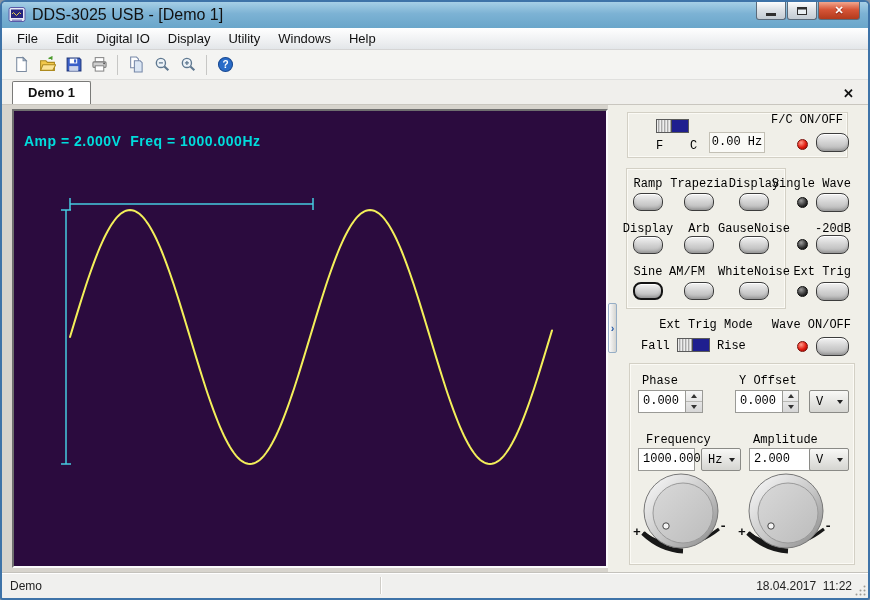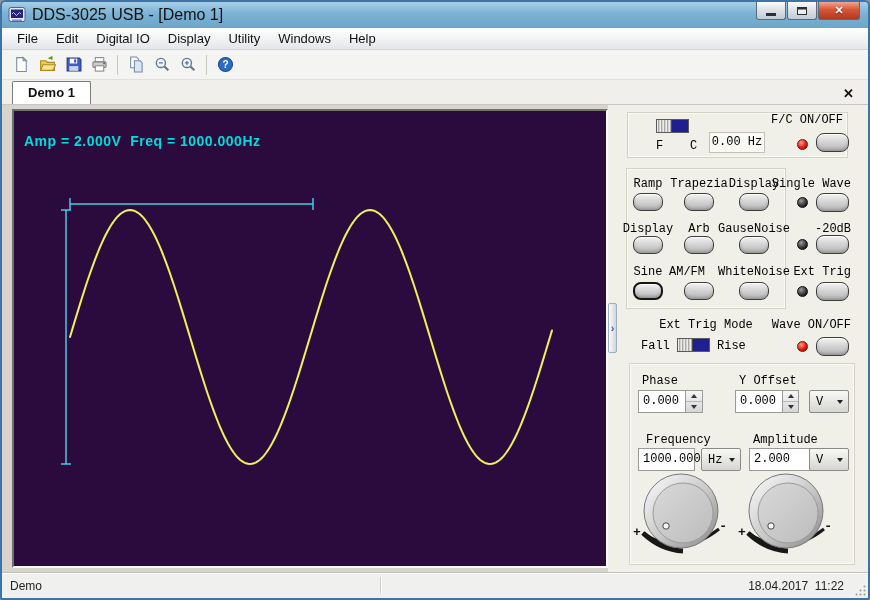--- a/index.html
+++ b/index.html
@@ -83,21 +83,21 @@
   .splitter { position:absolute; left:0; top:198px; width:9px; height:50px; border:1px solid #96aec6;
               border-radius:2px; background:linear-gradient(90deg,#fbfbfb,#d4d4d0); display:flex;
               align-items:center; justify-content:center; color:#2b5ea8; font-size:11px; font-weight:bold;
               font-family:"Liberation Sans",sans-serif; }
 
   
   .statusbar { height:26px; background:#f0f0ee; border-top:1px solid #c4c2bc; box-shadow:inset 0 1px 0 #ffffff;
                position:relative; display:flex; align-items:center; font-size:12px; color:#222; }
   .status-left { padding-left:8px; }
   .status-sep { position:absolute; left:378px; top:4px; bottom:4px; width:1px; background:#cfcdc7; box-shadow:1px 0 0 #fff; }
-  .status-right { position:absolute; right:24px; white-space:pre;margin-left:36px; }
+  .status-right { position:absolute; right:16px; white-space:pre;margin-left:36px; }
   .grip { position:absolute; right:1px; bottom:1px; }
 </style>
 </head>
 <body>
 
 <div class="window">
 
   <svg width="0" height="0" style="position:absolute" aria-hidden="true">
     <defs>
       <linearGradient id="kring" x1="0" y1="0" x2="1" y2="1">

